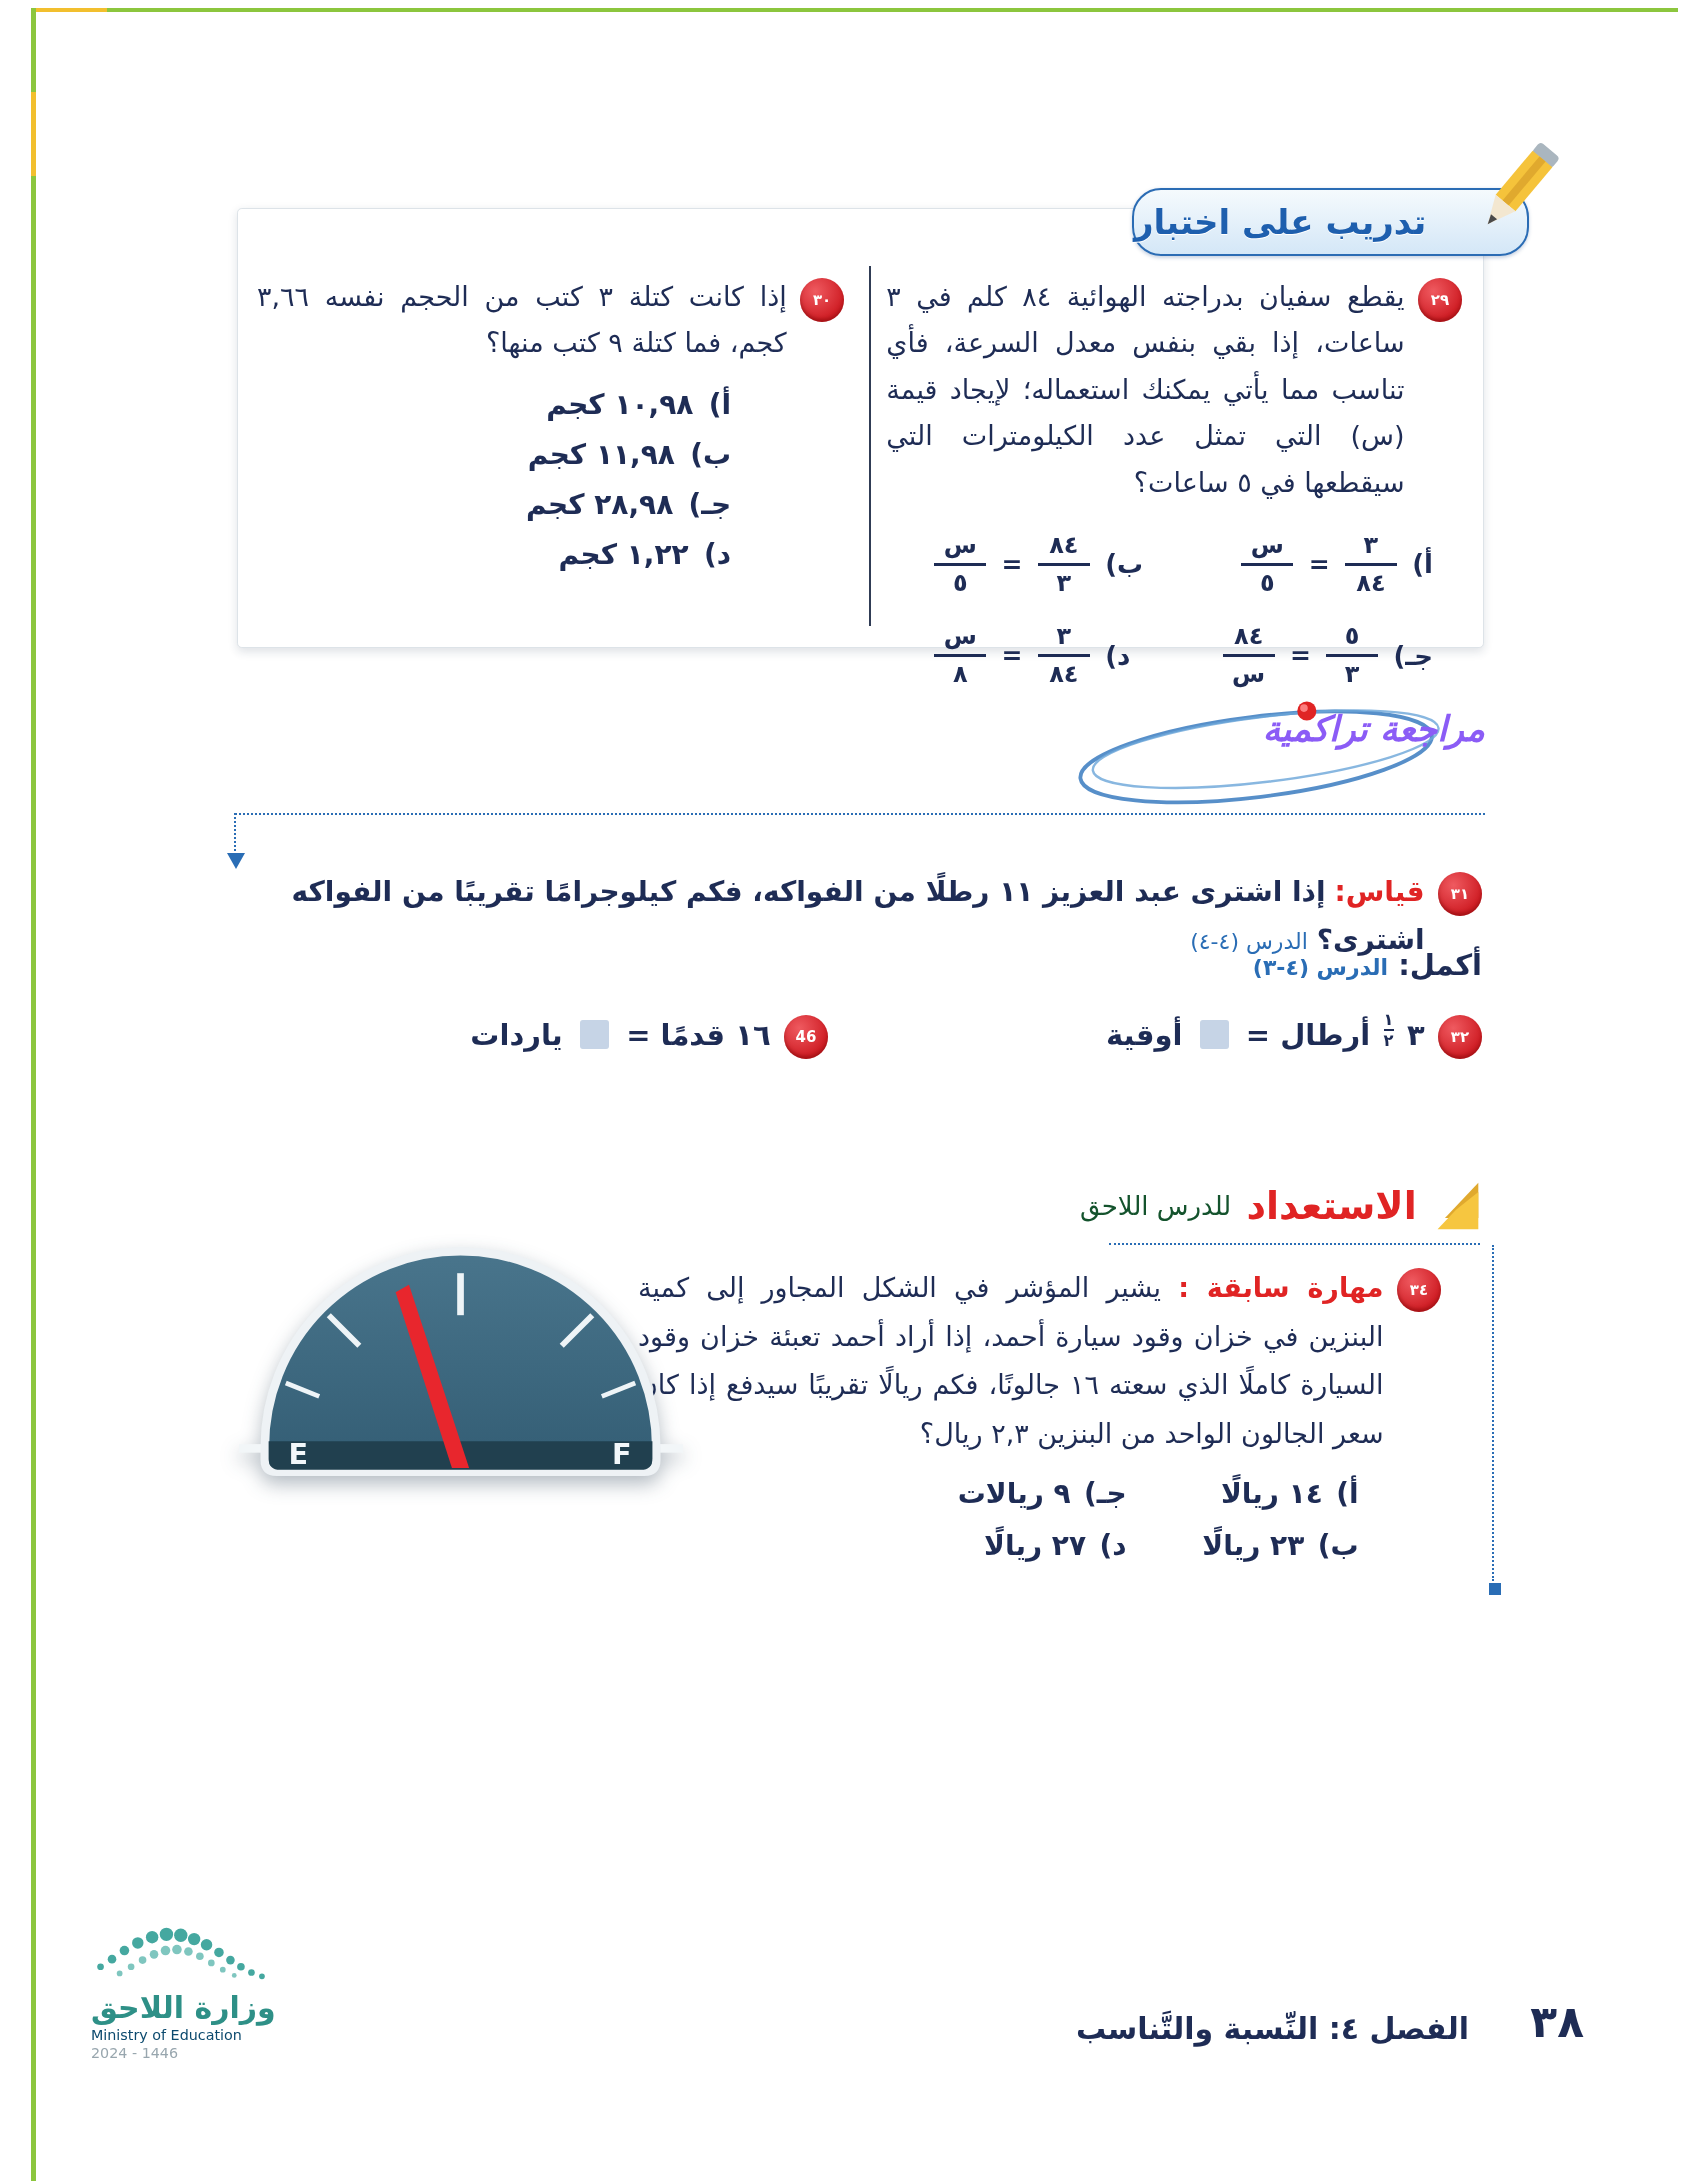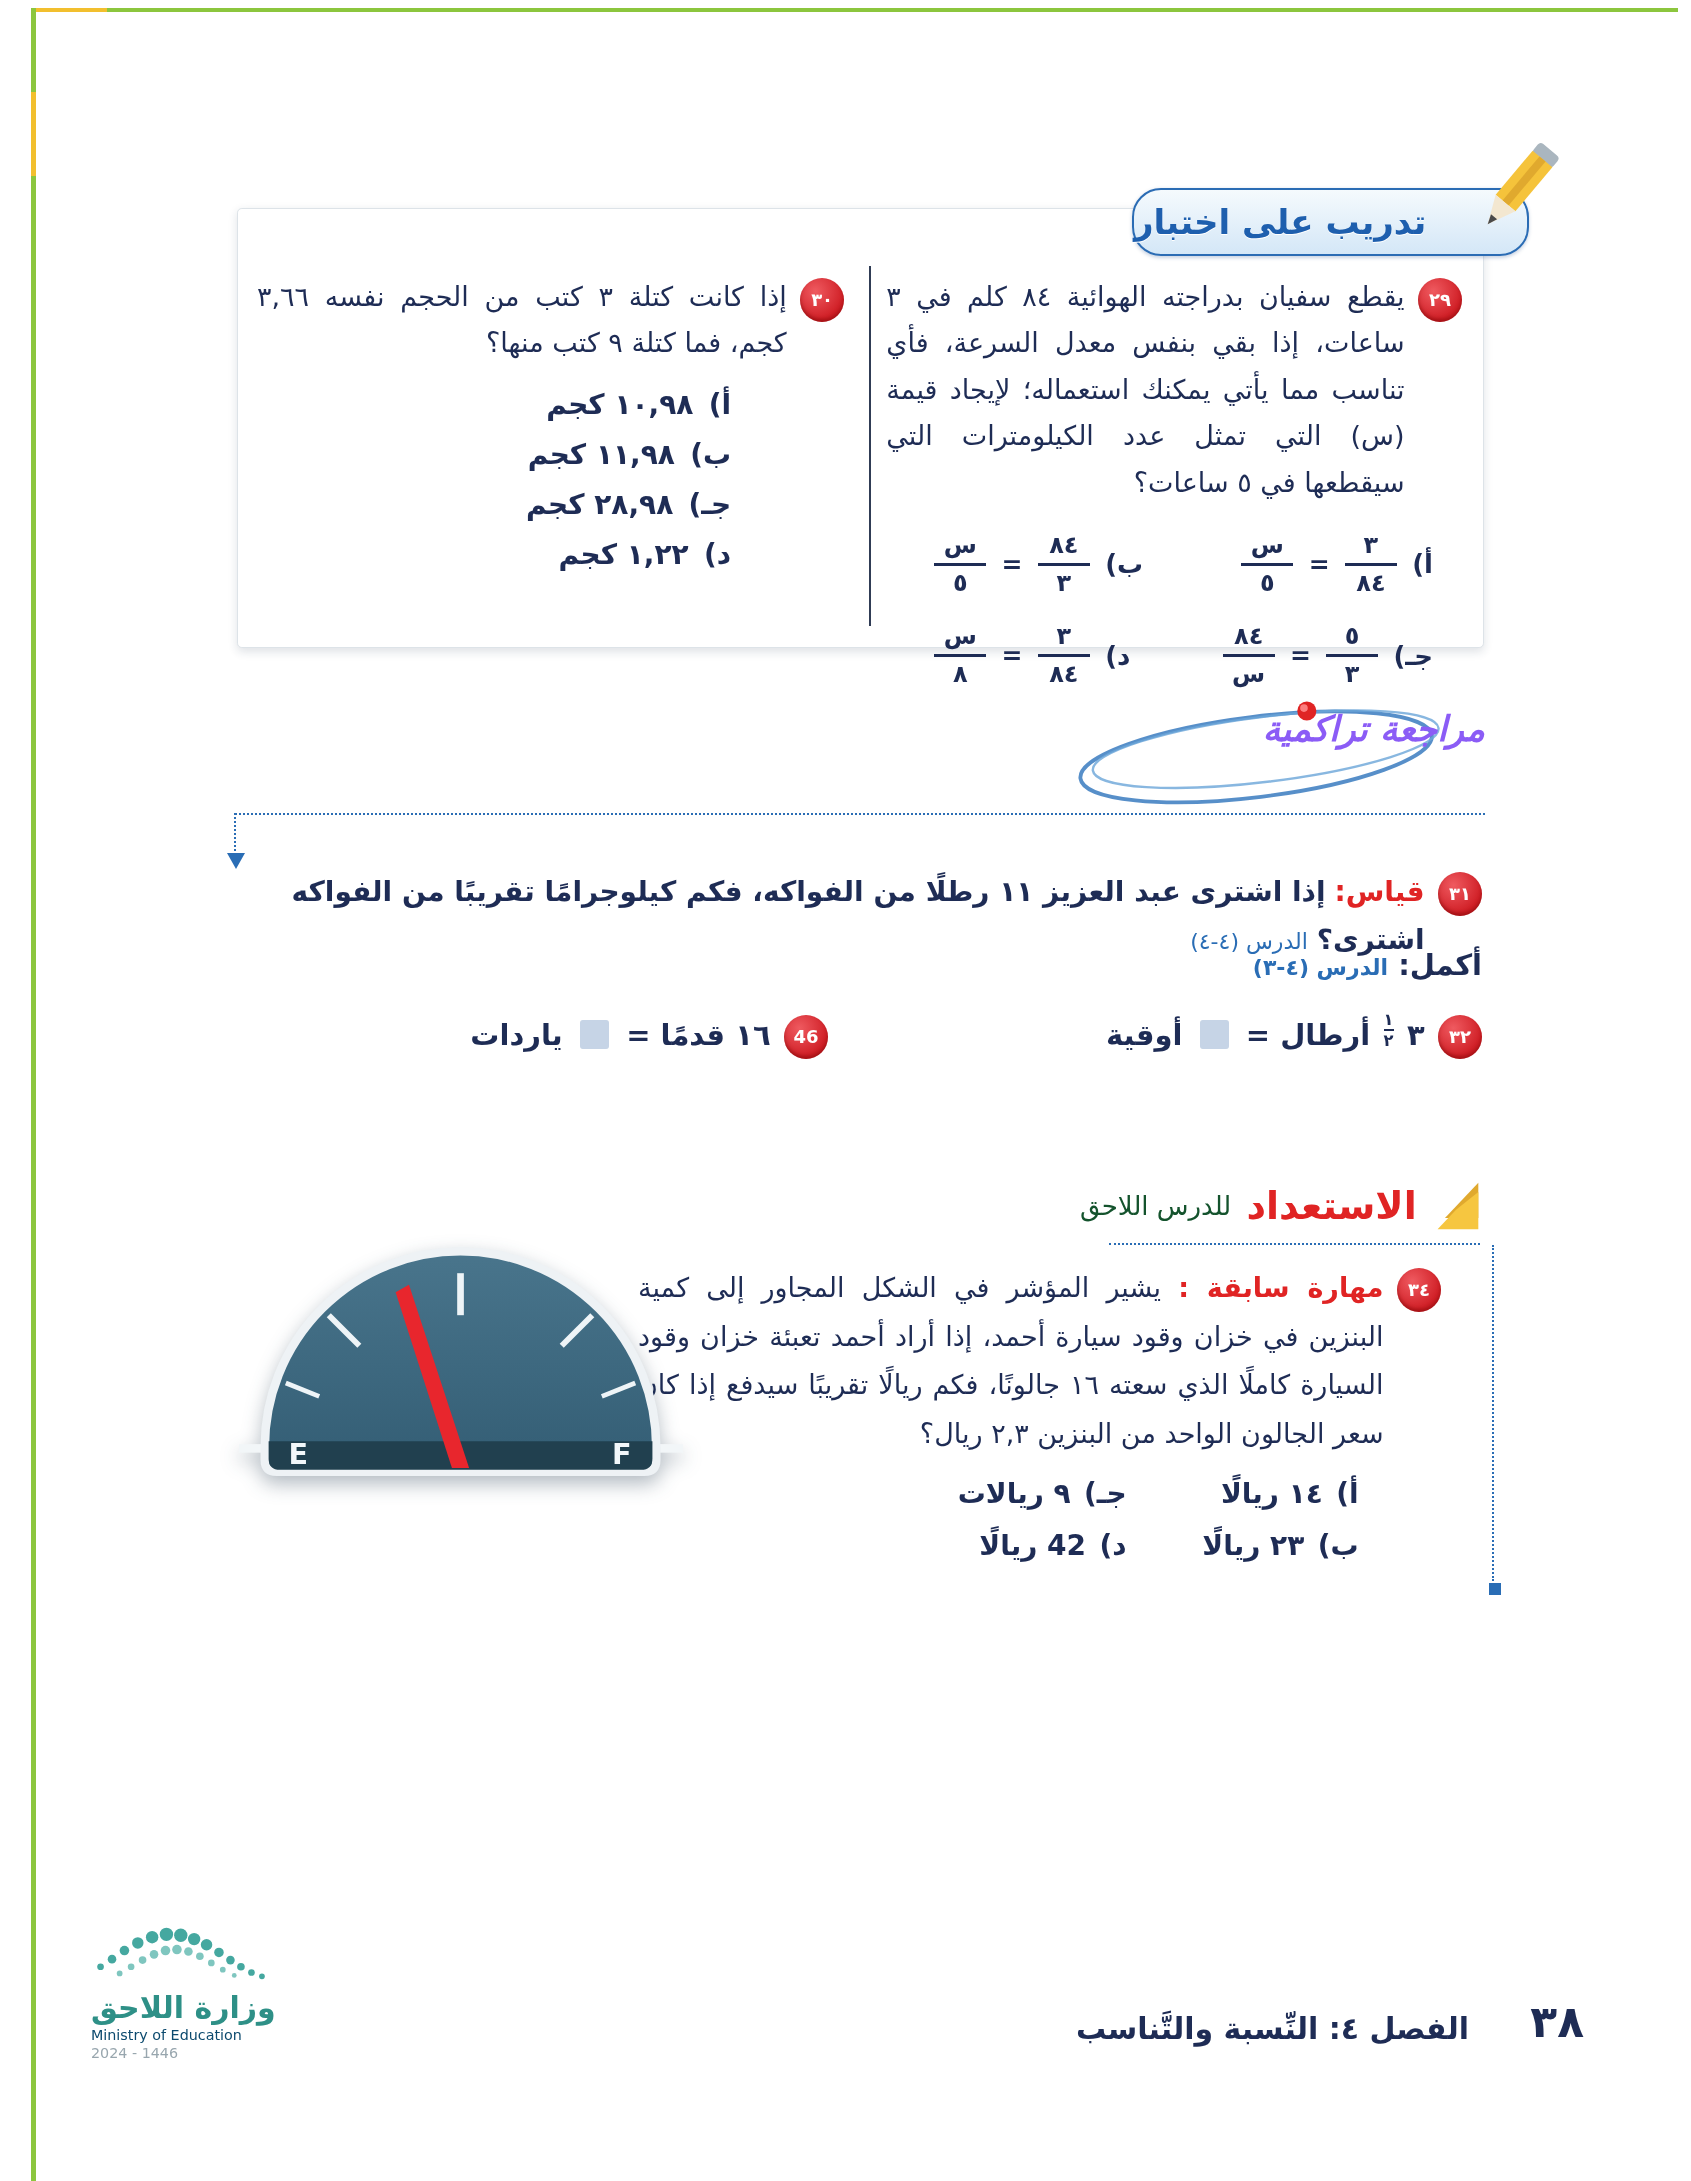--- a/index.html
+++ b/index.html
@@ -18,21 +18,21 @@
   .banner-text{color:#1e5fae;font-size:34px;font-weight:bold;letter-spacing:1px;text-shadow:0 1px 0 #fff}
   .pencil{position:absolute;top:132px;left:1458px;width:119px;height:119px;z-index:7}
 
   
   .card{position:absolute;top:208px;right:207px;width:1247px;height:440px;background:#fff;border:1px solid #dde3e8;border-radius:4.8px;box-shadow:0 3.8px 9.6px rgba(30,50,80,.14);display:flex;z-index:4}
   .col-right{width:612px;padding:65px 21px 0 15.3px}
   .card-divider{width:1.9px;background:#303c55;margin:57px 0 21px}
   .col-left{flex:1;padding:65px 25px 0 19px}
 
   .q-head{display:flex;gap:13.4px;align-items:flex-start}
-  .badge{flex:none;width:44px;height:44px;border-radius:50%;background:radial-gradient(circle at 35% 30%,#ef5a60,#d01f26 68%);color:#fff;font-size:18px;font-weight:bold;display:flex;align-items:center;justify-content:center;box-shadow:inset 0 -2.9px 3.8px rgba(110,0,0,.45);margin-top:3.8px}
+  .badge{flex:none;width:44px;height:44px;border-radius:50%;background:radial-gradient(circle at 35% 30%,#ef5a60,#d01f26 68%);color:#fff;font-size:15px;font-weight:bold;display:flex;align-items:center;justify-content:center;box-shadow:inset 0 -2.9px 3.8px rgba(110,0,0,.45);margin-top:3.8px}
   .q-text{font-size:27px;line-height:1.72;text-align:justify}
 
   .frac-rows{margin-top:9.6px}
   .frac-row{display:flex;justify-content:space-between;padding:0 29px 0 48px;margin-top:25px}
   .frac-eq{display:flex;align-items:center;gap:15.3px;font-size:25px;font-weight:bold}
   .opt-label{font-size:26px;font-weight:bold}
   .frac{display:inline-flex;flex-direction:column;align-items:center;min-width:52px}
   .fnum,.fden{padding:0 3.8px;font-size:24px;line-height:1.2}
   .fbar{align-self:stretch;height:2.9px;background:#1e2c55;margin:2.9px 0}
   .eqs{font-size:25px}
@@ -284,21 +284,21 @@
         <div class="q34-opt">
           <span>جـ)</span>
           <span>٩ ريالات</span>
         </div>
         <div class="q34-opt">
           <span>ب)</span>
           <span>٢٣ ريالًا</span>
         </div>
         <div class="q34-opt">
           <span>د)</span>
-          <span>42 ريالًا</span>
+          <span>٢٧ ريالًا</span>
         </div>
       </div>
     </div>
   </div>
 
   <div class="gauge-wrap">
     <svg class="gauge-svg" viewBox="0 0 465 265" width="444" height="253">
       <defs>
         <linearGradient id="gface" x1="0" y1="0" x2="0" y2="1">
           <stop offset="0" stop-color="#49758c"></stop>

